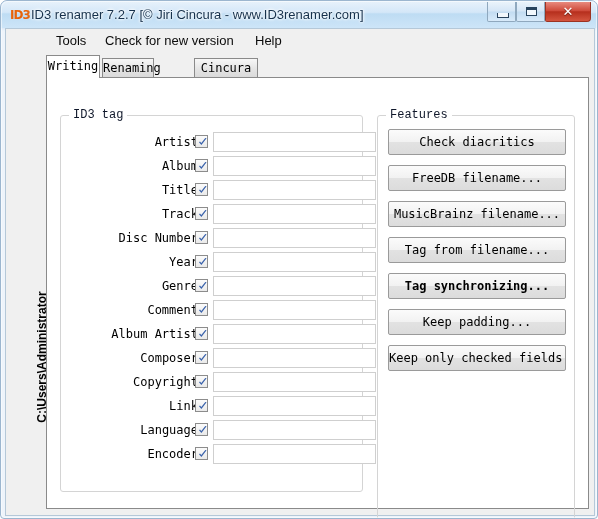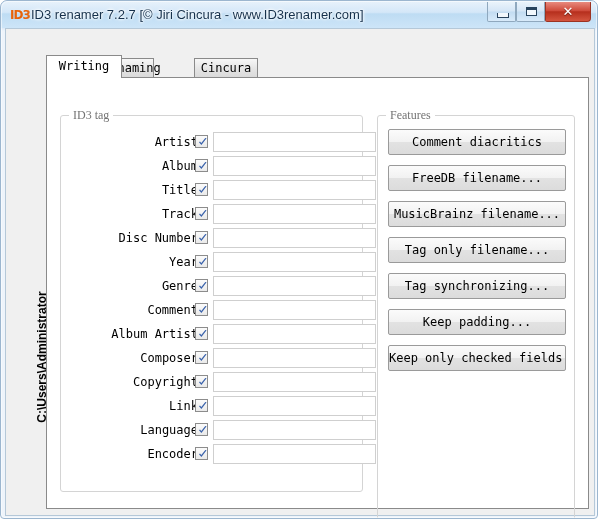--- a/index.html
+++ b/index.html
@@ -202,21 +202,21 @@
     cursor: default;
   }
   .tab.active {
     top: 0px;
     height: 23px;
     line-height: 21px;
     background: #ffffff;
     border-color: #8a8a8a;
     z-index: 3;
   }
-  #tab-writing   { left: 0px;  width: 76px; }
+  #tab-writing   { left: 0px;  width: 54px; }
   #tab-renaming  { left: 56px; width: 52px; }
   #tab-special   { left: 148px;width: 64px; }
 
   
   #tabpage {
     position: absolute;
     left: 40px; top: 48px;
     width: 543px; height: 432px;
     background: #ffffff;
     border: 1px solid #8a8a8a;
@@ -229,23 +229,23 @@
     box-sizing: border-box;
     border: 1px solid #d4d4d4;
     border-radius: 3px;
     background: transparent;
   }
   .group-title {
     position: absolute;
     top: -8px; left: 8px;
     padding: 0 4px;
     background: #ffffff;
-    font-family: Liberation Serif, serif;
-    font-size: 12px;
-    color: #737373;
+    font-family: Liberation Mono, monospace;
+    font-size: 12px;
+    color: #0f172a;
     white-space: nowrap;
   }
   #grp-id3 {
     left: 13px; top: 37px;
     width: 303px; height: 377px;
   }
   #grp-features {
     left: 330px; top: 37px;
     width: 198px; height: 411px;
   }
@@ -337,20 +337,25 @@
       <div class="max-mark"></div>
     </div>
     <div class="winbtn" id="btn-close">
       <div class="glyph">✕</div>
     </div>
   </div>
 
   <div id="client">
     <div id="client-inner">
 
+      <div id="menubar">
+        <div class="menu-item" id="menu-tools">Tools</div>
+        <div class="menu-item" id="menu-check">Check for new version</div>
+        <div class="menu-item" id="menu-help">Help</div>
+      </div>
 
       <div id="vpath">C:\Users\Administrator</div>
 
       <div id="tabstrip">
         <div class="tab active" id="tab-writing">Writing</div>
         <div class="tab" id="tab-renaming">Renaming</div>
         <div class="tab" id="tab-special">Cincura</div>
       </div>
 
       <div id="tabpage">
@@ -484,25 +489,25 @@
                 </div>
                 <input type="text" class="field-input" placeholder="" style="">
               </div>
             </div>
 
         </div>
 
         <div class="groupbox" id="grp-features">
           <div class="group-title">Features</div>
           <div id="features-host">
-              <div class="btn feature-btn" style="top: 13px;">Comment diacritics</div>
+              <div class="btn feature-btn" style="top: 13px;">Check diacritics</div>
               <div class="btn feature-btn" style="top: 49px;">FreeDB filename...</div>
               <div class="btn feature-btn" style="top: 85px;">MusicBrainz filename...</div>
-              <div class="btn feature-btn" style="top: 121px;">Tag only filename...</div>
-              <div class="btn feature-btn" style="top: 157px;">Tag synchronizing...</div>
+              <div class="btn feature-btn" style="top: 121px;">Tag from filename...</div>
+              <div class="btn feature-btn" style="top: 157px; font-weight: bold;">Tag synchronizing...</div>
               <div class="btn feature-btn" style="top: 193px;">Keep padding...</div>
               <div class="btn feature-btn" style="top: 229px;">Keep only checked fields in</div>
             </div>
 
         </div>
 
       </div>
     </div>
   </div>
 </div>

